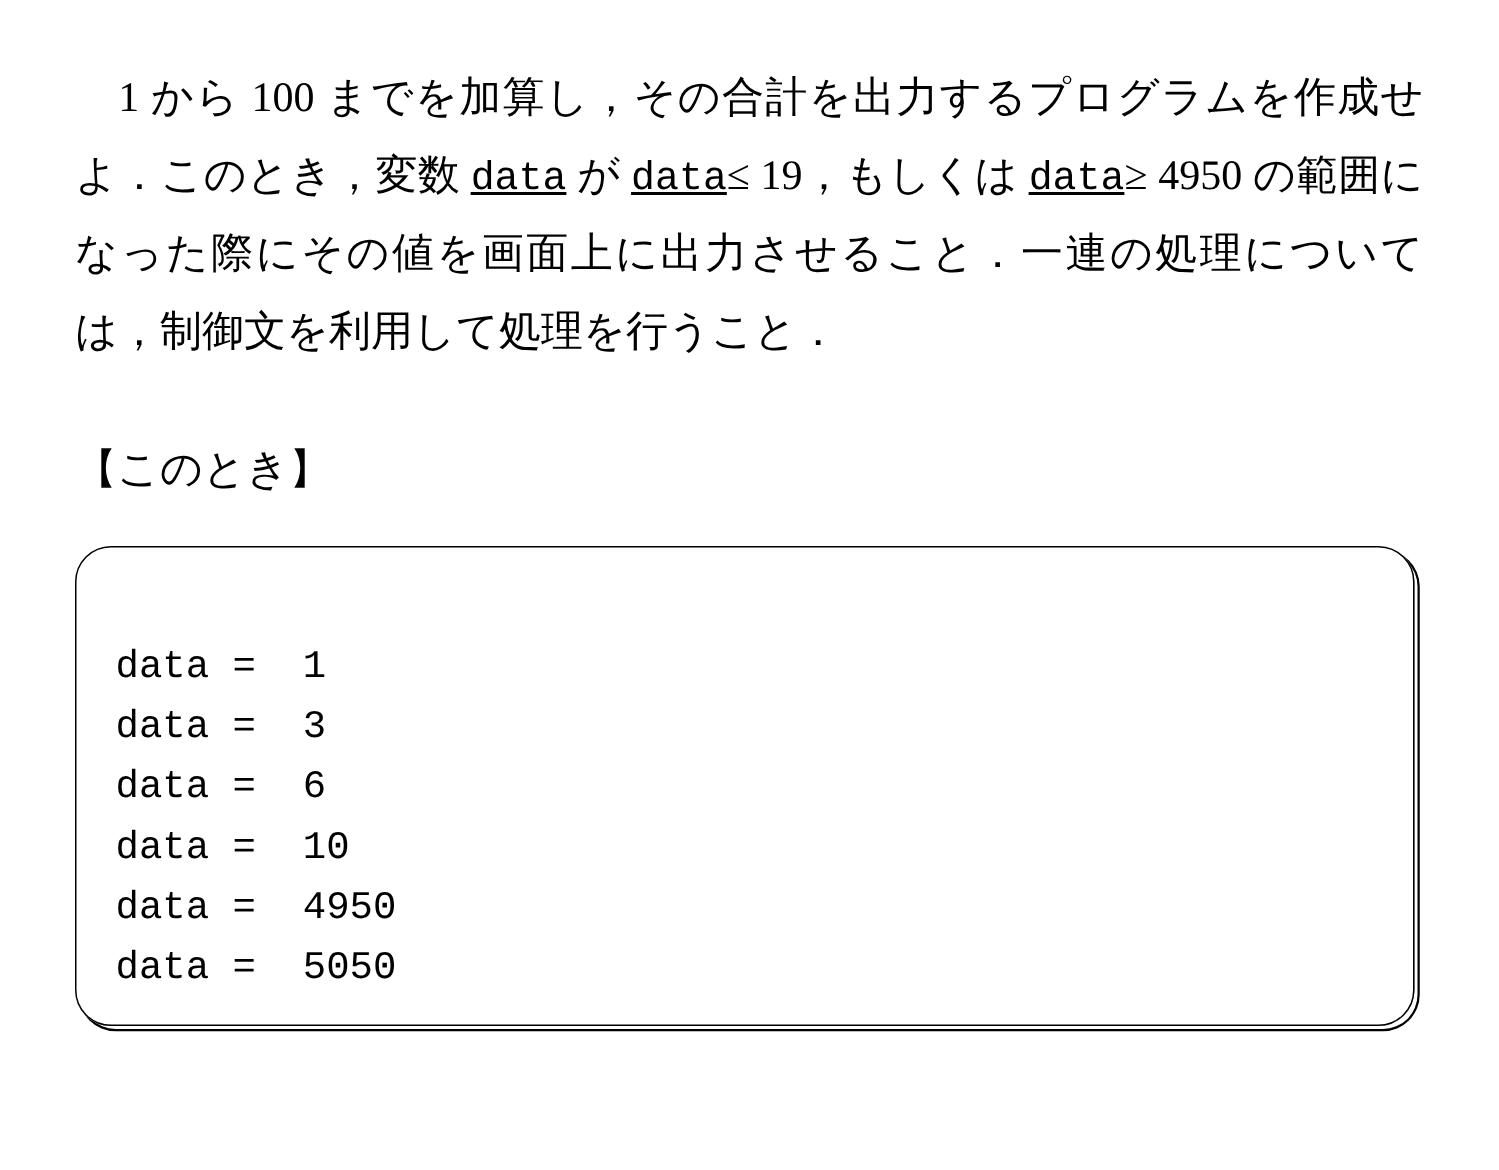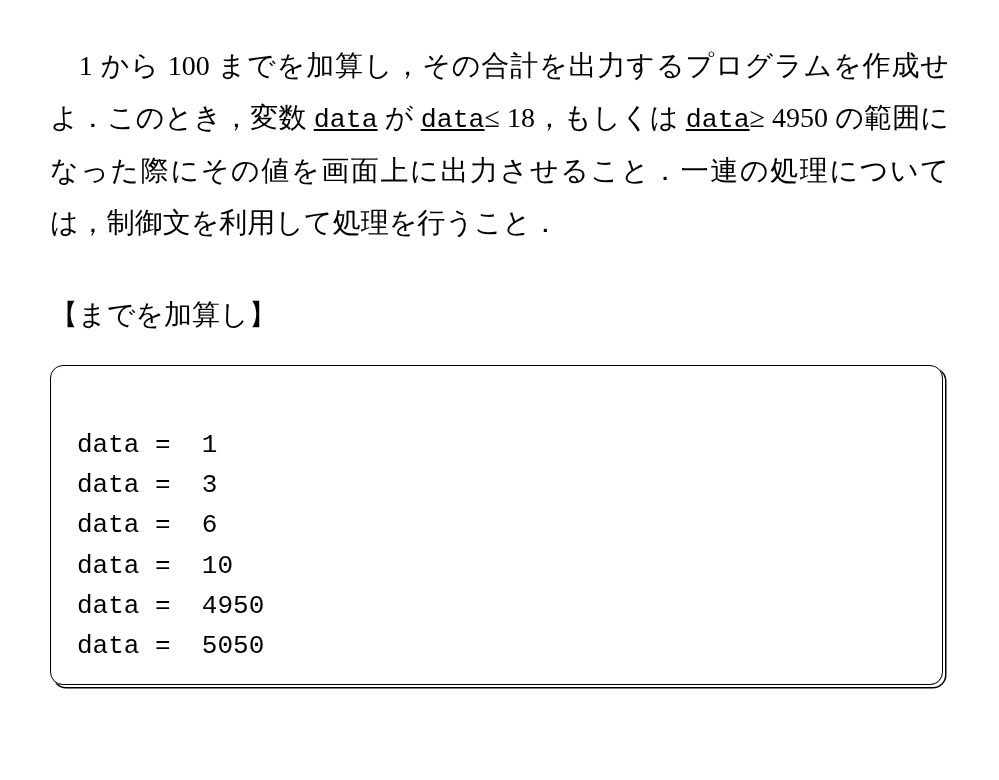--- a/index.html
+++ b/index.html
@@ -19,40 +19,40 @@
     font-family: "Courier New", monospace;
     font-size: 0.95em;
     text-decoration: underline;
   }
   .example-label {
     margin: 30px 0 25px 0;
     font-weight: 500;
   }
   .output-box {
     border: 1.5px solid #000;
-    border-radius: 13px;
+    border-radius: 24px;
     padding: 18px 26px;
     font-family: "Courier New", monospace;
     font-size: 26px;
     line-height: 1.55;
     white-space: pre;
     position: relative;
     box-shadow: 3px 3px 0 -1px #fff, 3px 3px 0 0.5px #000;
     margin-right: 6px;
     margin-bottom: 6px;
   }
 </style>
 </head>
 <body>
 
 <div class="problem-text">
-  <span>　1 から 100 までを加算し，その合計を出力するプログラムを作成せよ．このとき，変数 </span><span class="code-inline">data</span><span> が </span><span class="code-inline">data</span><span>≤ 18，もしくは </span><span class="code-inline">data</span><span>≥ 4950 の範囲になった際にその値を画面上に出力させること．一連の処理については，制御文を利用して処理を行うこと．</span>
+  <span>　1 から 100 までを加算し，その合計を出力するプログラムを作成せよ．このとき，変数 </span><span class="code-inline">data</span><span> が </span><span class="code-inline">data</span><span>≤ 19，もしくは </span><span class="code-inline">data</span><span>≥ 4950 の範囲になった際にその値を画面上に出力させること．一連の処理については，制御文を利用して処理を行うこと．</span>
 </div>
 
-<div class="example-label">【までを加算し】</div>
+<div class="example-label">【このとき】</div>
 
 <div class="output-box">
 <span>data =  1</span>
 <span>data =  3</span>
 <span>data =  6</span>
 <span>data =  10</span>
 <span>data =  4950</span>
 <span>data =  5050</span>
 </div>
 

